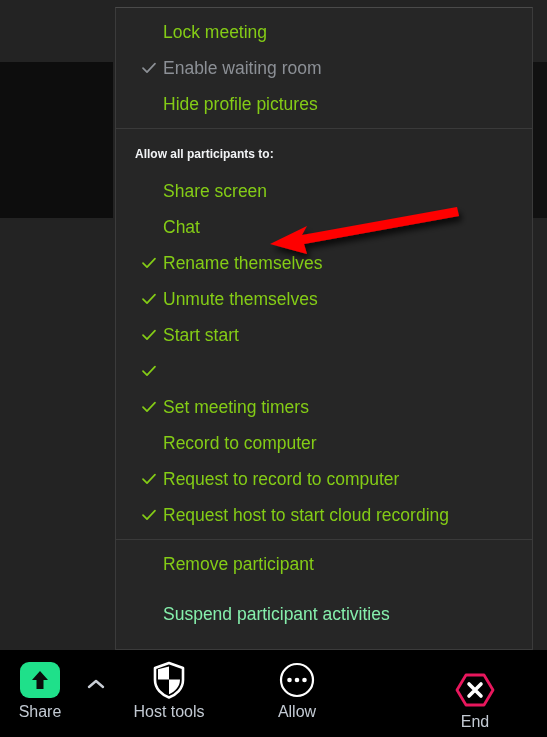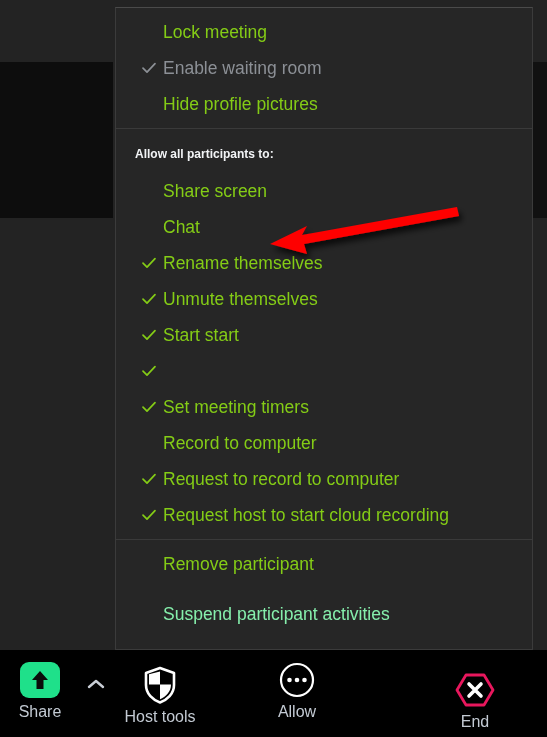--- a/index.html
+++ b/index.html
@@ -70,21 +70,21 @@
     position:absolute; top:8px;
     width:96px; height:72px;
     display:flex; flex-direction:column;
     align-items:center; justify-content:flex-start;
     cursor:default;
   }
   .tb-ico { height:44px; display:flex; align-items:center; justify-content:center; }
   .tb-lbl { font-size:16px; color:#c3cad3; line-height:1; margin-top:2px; }
 
   #btn-share { left:-8px; }
-  #btn-host  { left:112px;justify-content:center; }
+  #btn-host  { left:121px; }
   #btn-more  { left:249px; }
   #btn-end   { left:427px;justify-content:flex-end; }
 
   .share-sq {
     width:40px; height:36px; border-radius:9px; background:#1fe08a;
     display:flex; align-items:center; justify-content:center;
   }
   .share-chev { position:absolute; left:84px; top:26px; width:24px; height:16px; }
 </style>
 </head>

